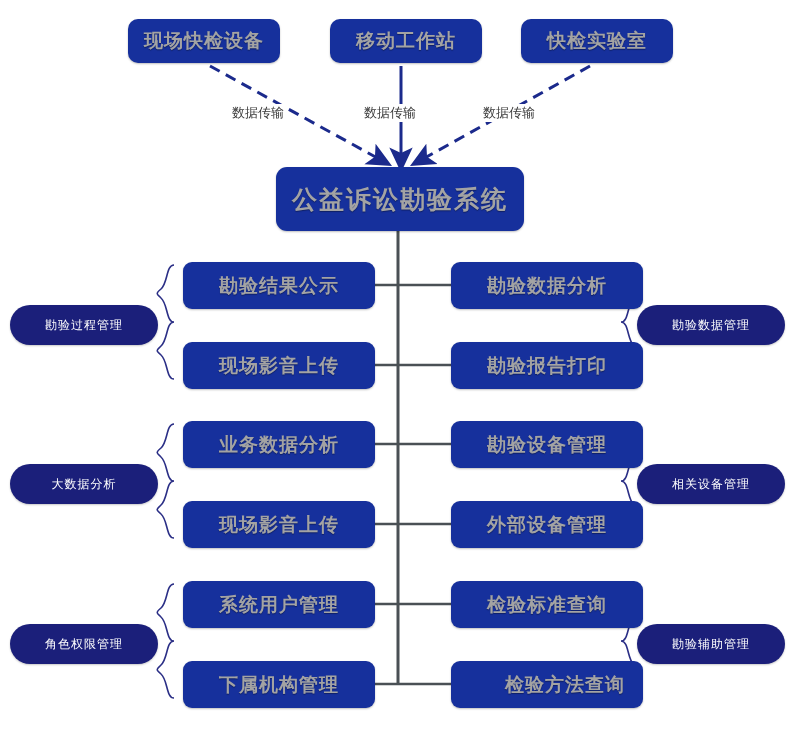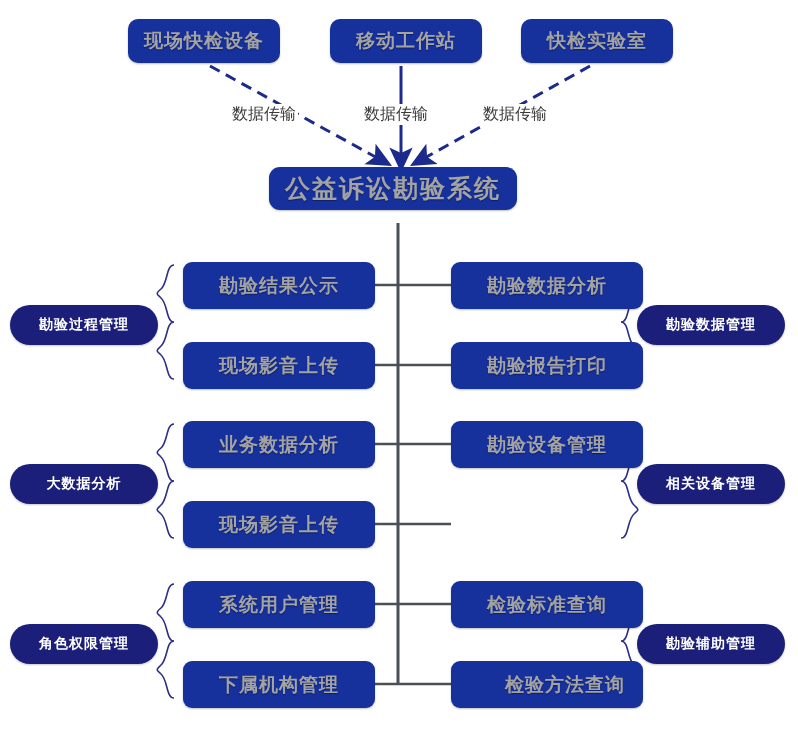--- a/index.html
+++ b/index.html
@@ -42,22 +42,22 @@
     width:152px;height:44px;
     top:19px;
     font-size:19px;
     border-radius:10px;
   }
   #src0{left:128px;}
   #src1{left:330px;}
   #src2{left:521px;}
 
   .node.hub{
-    left:269px;top:167px;
-    width:248px;height:43px;
+    left:276px;top:167px;
+    width:248px;height:64px;
     font-size:25px;
     border-radius:11px;
     letter-spacing:2px;
   }
   .node.leaf{
     width:192px;height:47px;
     font-size:19px;
     letter-spacing:1px;
   }
   .col-left{left:183px;}
@@ -67,34 +67,34 @@
   .pill{
     position:absolute;
     box-sizing:border-box;
     width:148px;height:40px;
     background:#1b1f7a;
     color:#ffffff;
     border-radius:20px;
     display:flex;
     align-items:center;
     justify-content:center;
-    font-size:14px;
-    font-weight:bold;
+    font-size:12px;
+    font-weight:normal;
     letter-spacing:1px;
     white-space:nowrap;
     box-shadow:0 1px 2px rgba(0,0,0,.22);
     z-index:3;
   }
   .pill.left{left:10px;}
   .pill.right{left:637px;}
 
   
   .edge-label{
     position:absolute;
-    font-size:16px;
+    font-size:13px;
     color:#3a3a3a;
     background:#ffffff;
     padding:0 2px;
     white-space:nowrap;
     z-index:2;
     text-align:right;
   }
 </style>
 </head>
 <body>
@@ -164,19 +164,20 @@
   <div class="pill right" style="top:624px;">勘验辅助管理</div>
 
   <div class="node leaf col-left" style="top:262px;">勘验结果公示</div>
   <div class="node leaf col-left" style="top:342px;">现场影音上传</div>
   <div class="node leaf col-right" style="top:262px;">勘验数据分析</div>
   <div class="node leaf col-right" style="top:342px;">勘验报告打印</div>
 
   <div class="node leaf col-left" style="top:421px;">业务数据分析</div>
   <div class="node leaf col-left" style="top:501px;">现场影音上传</div>
   <div class="node leaf col-right" style="top:421px;">勘验设备管理</div>
+  <div class="node leaf col-right" style="top:501px;">外部设备管理</div>
 
   <div class="node leaf col-left" style="top:581px;">系统用户管理</div>
   <div class="node leaf col-left" style="top:661px;">下属机构管理</div>
   <div class="node leaf col-right" style="top:581px;">检验标准查询</div>
   <div class="node leaf col-right" style="top:661px;padding-left:36px;">检验方法查询</div>
 
 </div>
 
 </body></html>

